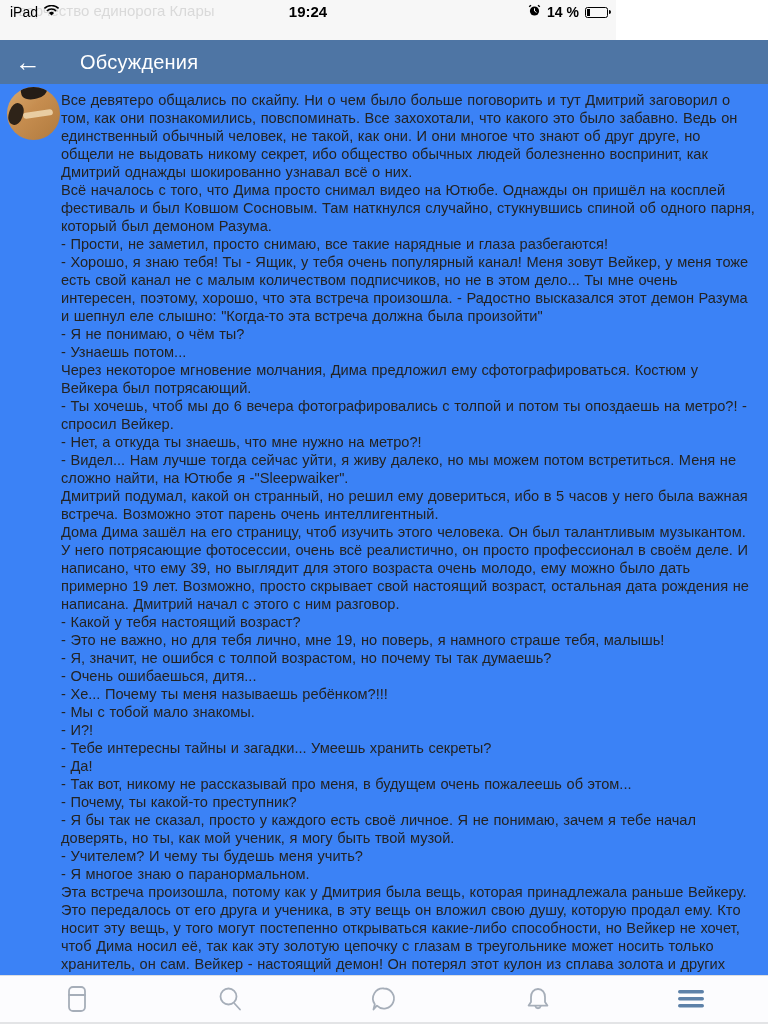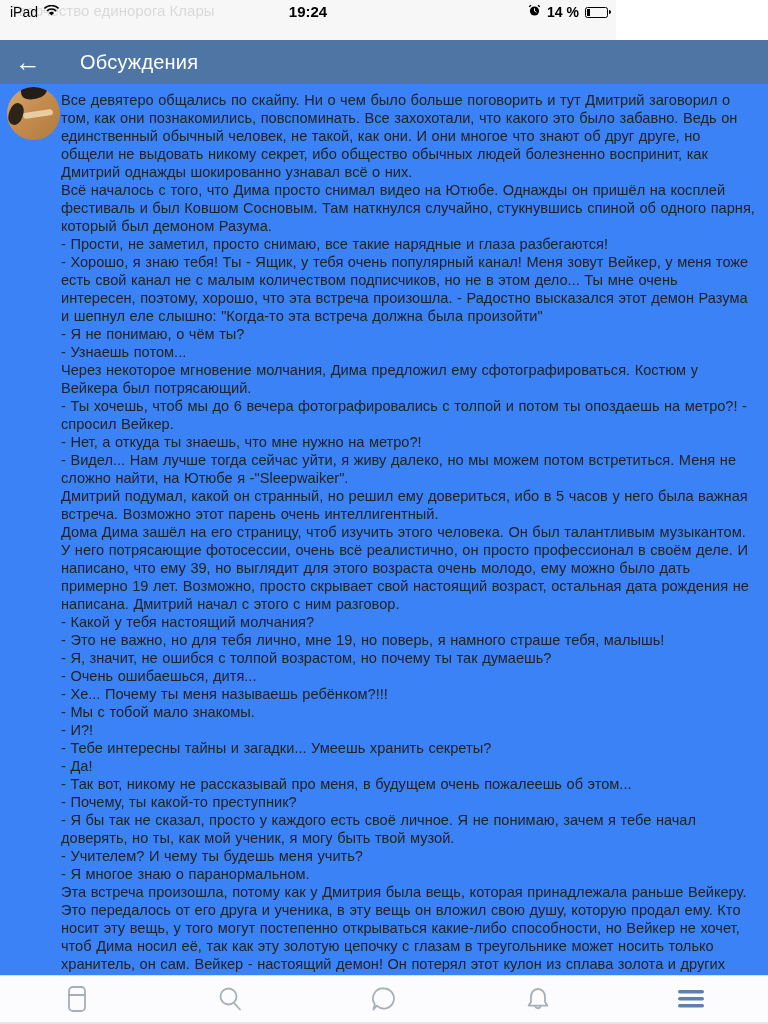--- a/index.html
+++ b/index.html
@@ -145,21 +145,21 @@
       <div class="para">- Прости, не заметил, просто снимаю, все такие нарядные и глаза разбегаются!</div>
       <div class="para">- Хорошо, я знаю тебя! Ты - Ящик, у тебя очень популярный канал! Меня зовут Вейкер, у меня тоже есть свой канал не с малым количеством подписчиков, но не в этом дело... Ты мне очень интересен, поэтому, хорошо, что эта встреча произошла. - Радостно высказался этот демон Разума и шепнул еле слышно: "Когда-то эта встреча должна была произойти"</div>
       <div class="para">- Я не понимаю, о чём ты?</div>
       <div class="para">- Узнаешь потом...</div>
       <div class="para">Через некоторое мгновение молчания, Дима предложил ему сфотографироваться. Костюм у Вейкера был потрясающий.</div>
       <div class="para">- Ты хочешь, чтоб мы до 6 вечера фотографировались с толпой и потом ты опоздаешь на метро?! - спросил Вейкер.</div>
       <div class="para">- Нет, а откуда ты знаешь, что мне нужно на метро?!</div>
       <div class="para">- Видел... Нам лучше тогда сейчас уйти, я живу далеко, но мы можем потом встретиться. Меня не сложно найти, на Ютюбе я -"Sleepwaiker".</div>
       <div class="para">Дмитрий подумал, какой он странный, но решил ему довериться, ибо в 5 часов у него была важная встреча. Возможно этот парень очень интеллигентный.</div>
       <div class="para">Дома Дима зашёл на его страницу, чтоб изучить этого человека. Он был талантливым музыкантом. У него потрясающие фотосессии, очень всё реалистично, он просто профессионал в своём деле. И написано, что ему 39, но выглядит для этого возраста очень молодо, ему можно было дать примерно 19 лет. Возможно, просто скрывает свой настоящий возраст, остальная дата рождения не написана. Дмитрий начал с этого с ним разговор.</div>
-      <div class="para">- Какой у тебя настоящий молчания?</div>
+      <div class="para">- Какой у тебя настоящий возраст?</div>
       <div class="para">- Это не важно, но для тебя лично, мне 19, но поверь, я намного страше тебя, малышь!</div>
       <div class="para">- Я, значит, не ошибся с толпой возрастом, но почему ты так думаешь?</div>
       <div class="para">- Очень ошибаешься, дитя...</div>
       <div class="para">- Хе... Почему ты меня называешь ребёнком?!!!</div>
       <div class="para">- Мы с тобой мало знакомы.</div>
       <div class="para">- И?!</div>
       <div class="para">- Тебе интересны тайны и загадки... Умеешь хранить секреты?</div>
       <div class="para">- Да!</div>
       <div class="para">- Так вот, никому не рассказывай про меня, в будущем очень пожалеешь об этом...</div>
       <div class="para">- Почему, ты какой-то преступник?</div>

